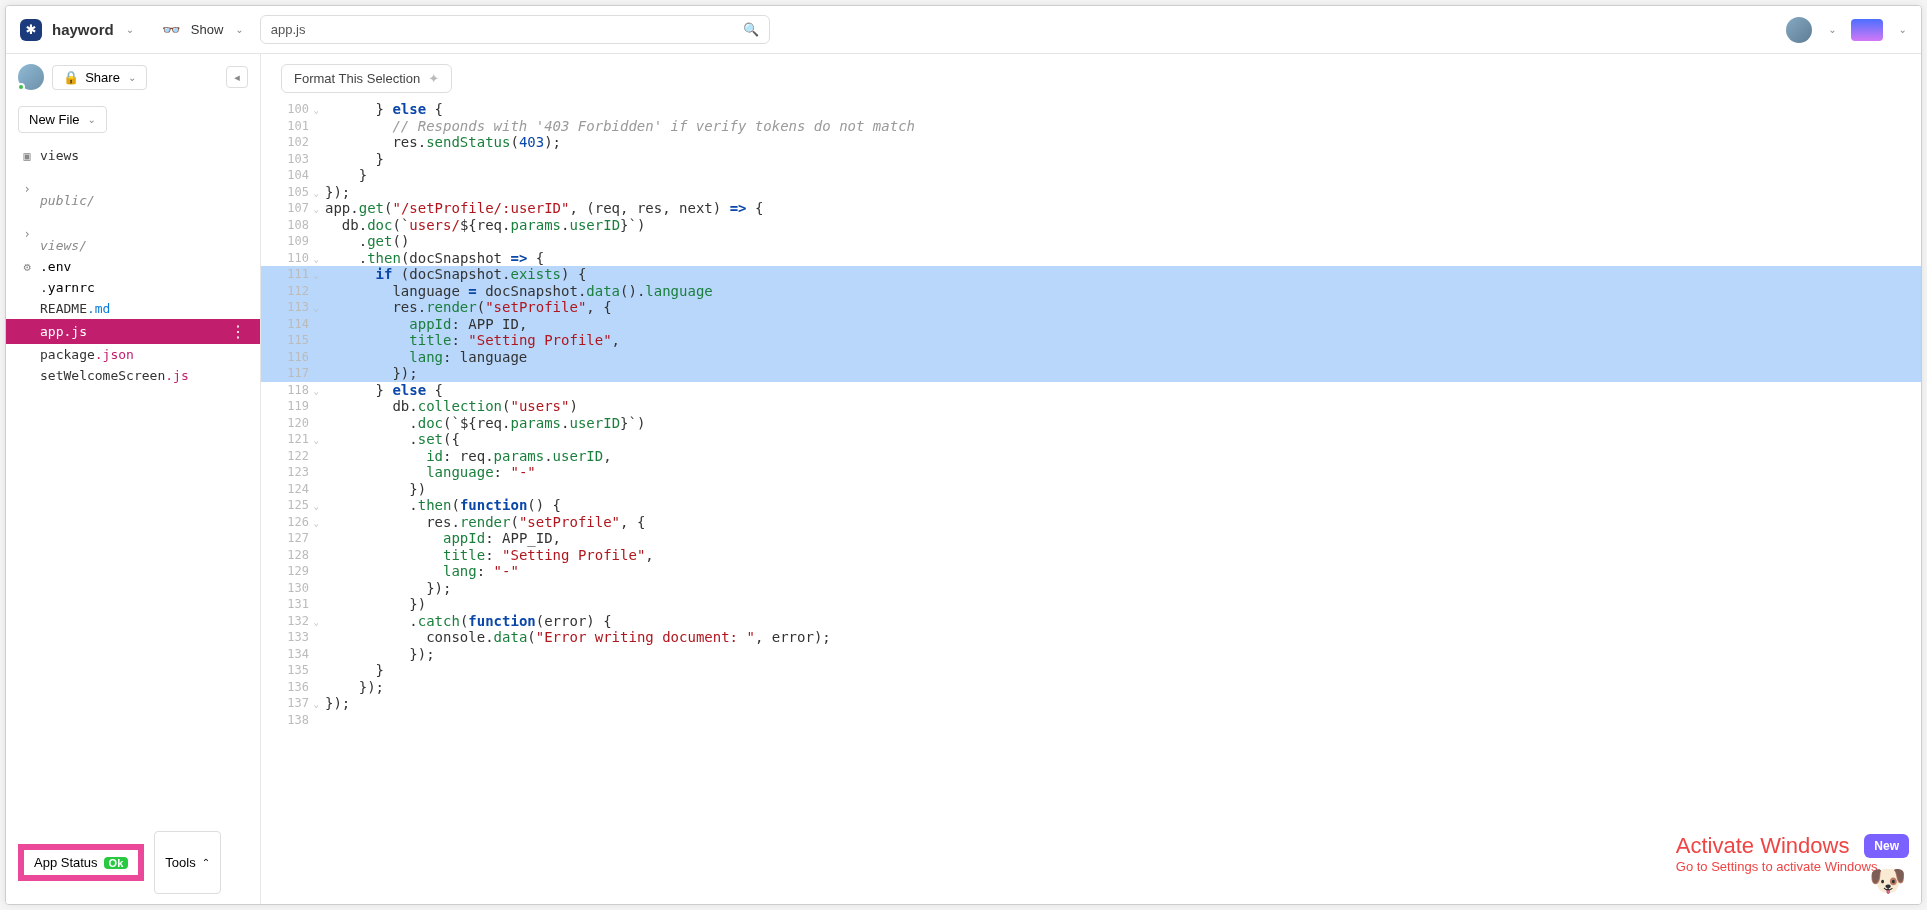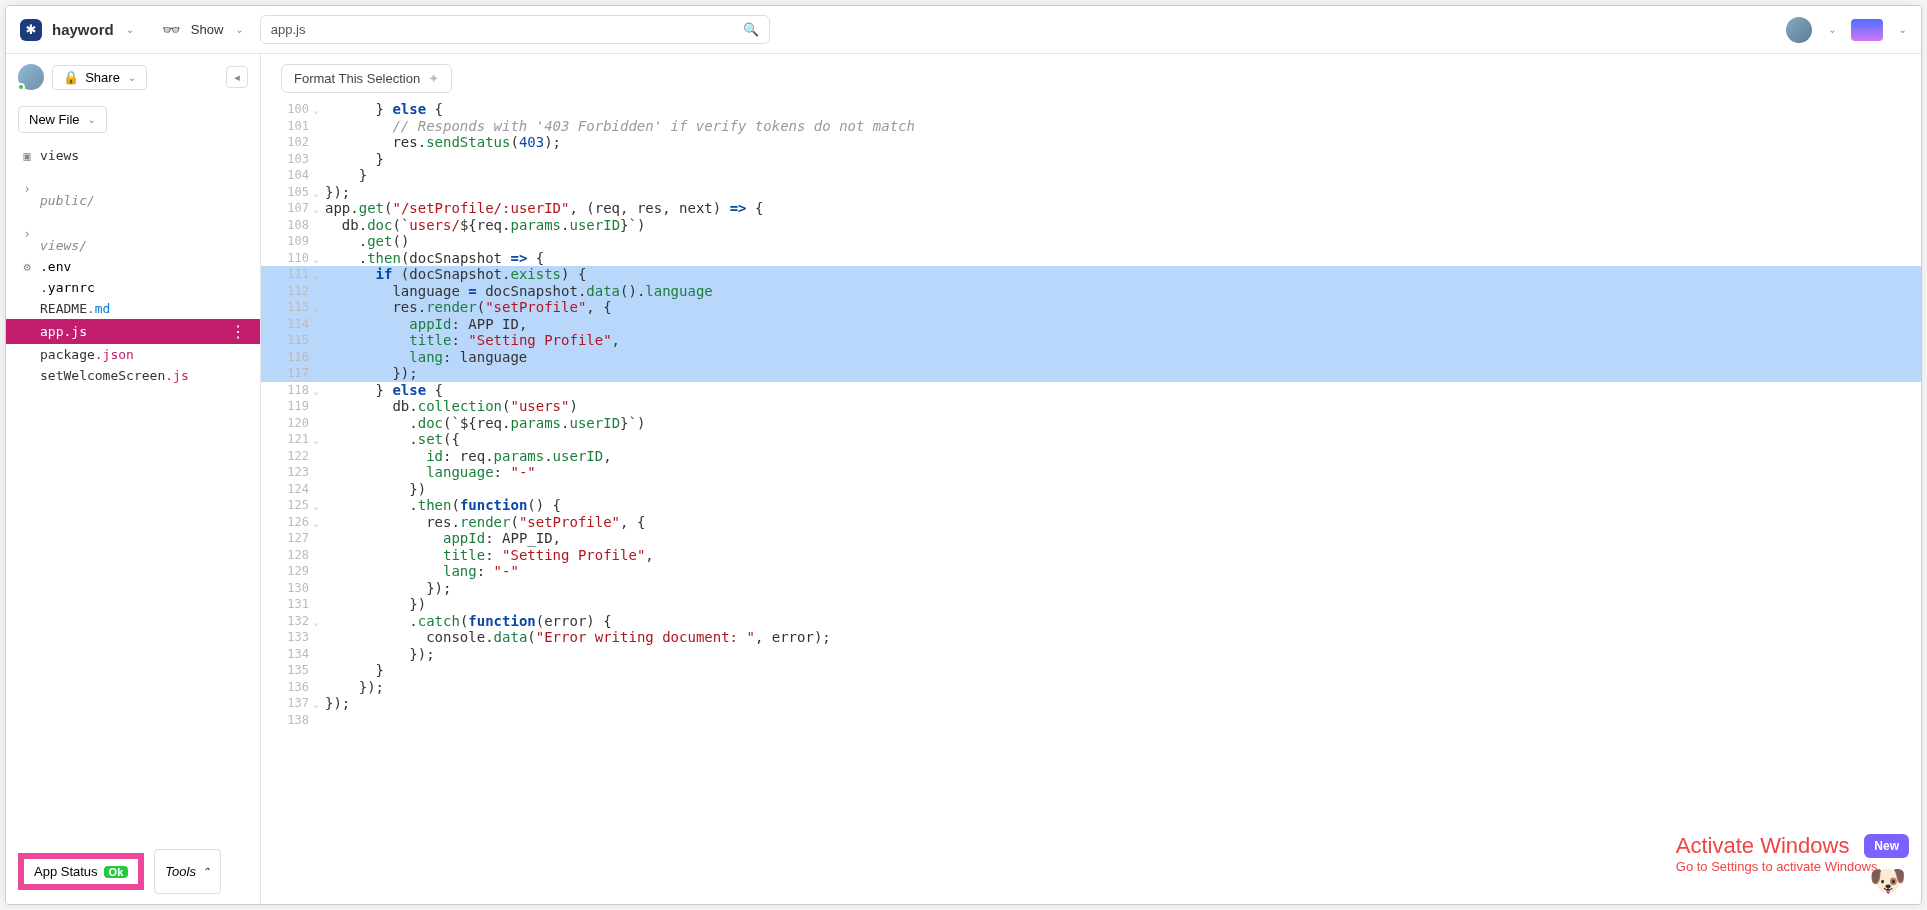--- a/index.html
+++ b/index.html
@@ -43,21 +43,21 @@
     .tree-item .ext-js{color:#c21e6e;}
     .tree-item.active .ext-js{color:#fff;}
     .tree-item .ext-json{color:#c21e6e;}
     .tree-item .ext-env,.tree-item .ext-rc{color:#000000;}
     .tree-item .muted{color:#8a8a8a;font-style:italic;margin-top:24px;}
     .ti-kebab{margin-left:auto;color:#c21e6e;font-size:16px;}
     
     .sidebar-footer{margin-top:auto;padding:10px 12px;display:flex;gap:10px;align-items:center;}
     .status-btn{border:6px solid #ec4899;background:#fff;border-radius:0;padding:5px 10px;font-size:13px;display:inline-flex;align-items:center;gap:6px;cursor:pointer;}
     .ok-pill{background:#28c940;color:#fff;font-weight:700;border-radius:4px;padding:0 5px;font-size:11px;}
-    .tools-btn{border:1px solid #ddd;background:#fff;border-radius:4px;padding:14px 10px;font-size:13px;display:inline-flex;align-items:center;gap:6px;cursor:pointer;font-style:italic;}
+    .tools-btn{border:1px solid #ddd;background:#fff;border-radius:4px;padding:23px 10px;font-size:13px;display:inline-flex;align-items:center;gap:6px;cursor:pointer;}
     
     
     .editor-area{flex:1;position:relative;display:flex;flex-direction:column;background:#fff;overflow:hidden;}
     .editor-toolbar{padding:10px 20px 8px;}
     .format-btn{border:1px solid #ddd;background:#fff;border-radius:6px;padding:6px 12px;font-size:13px;display:inline-flex;align-items:center;gap:8px;cursor:pointer;color:#444;}
     .sparkle{color:#bbb;}
     
     .code-scroll{flex:1;overflow:auto;font-family:Consolas,Monaco,monospace;font-size:14px;line-height:16.5px;position:relative;}
     .code-line{display:flex;white-space:pre;min-height:16.5px;}
     .gutter{width:58px;text-align:right;color:#bbb;padding-right:10px;user-select:none;font-size:12px;flex-shrink:0;position:relative;}

